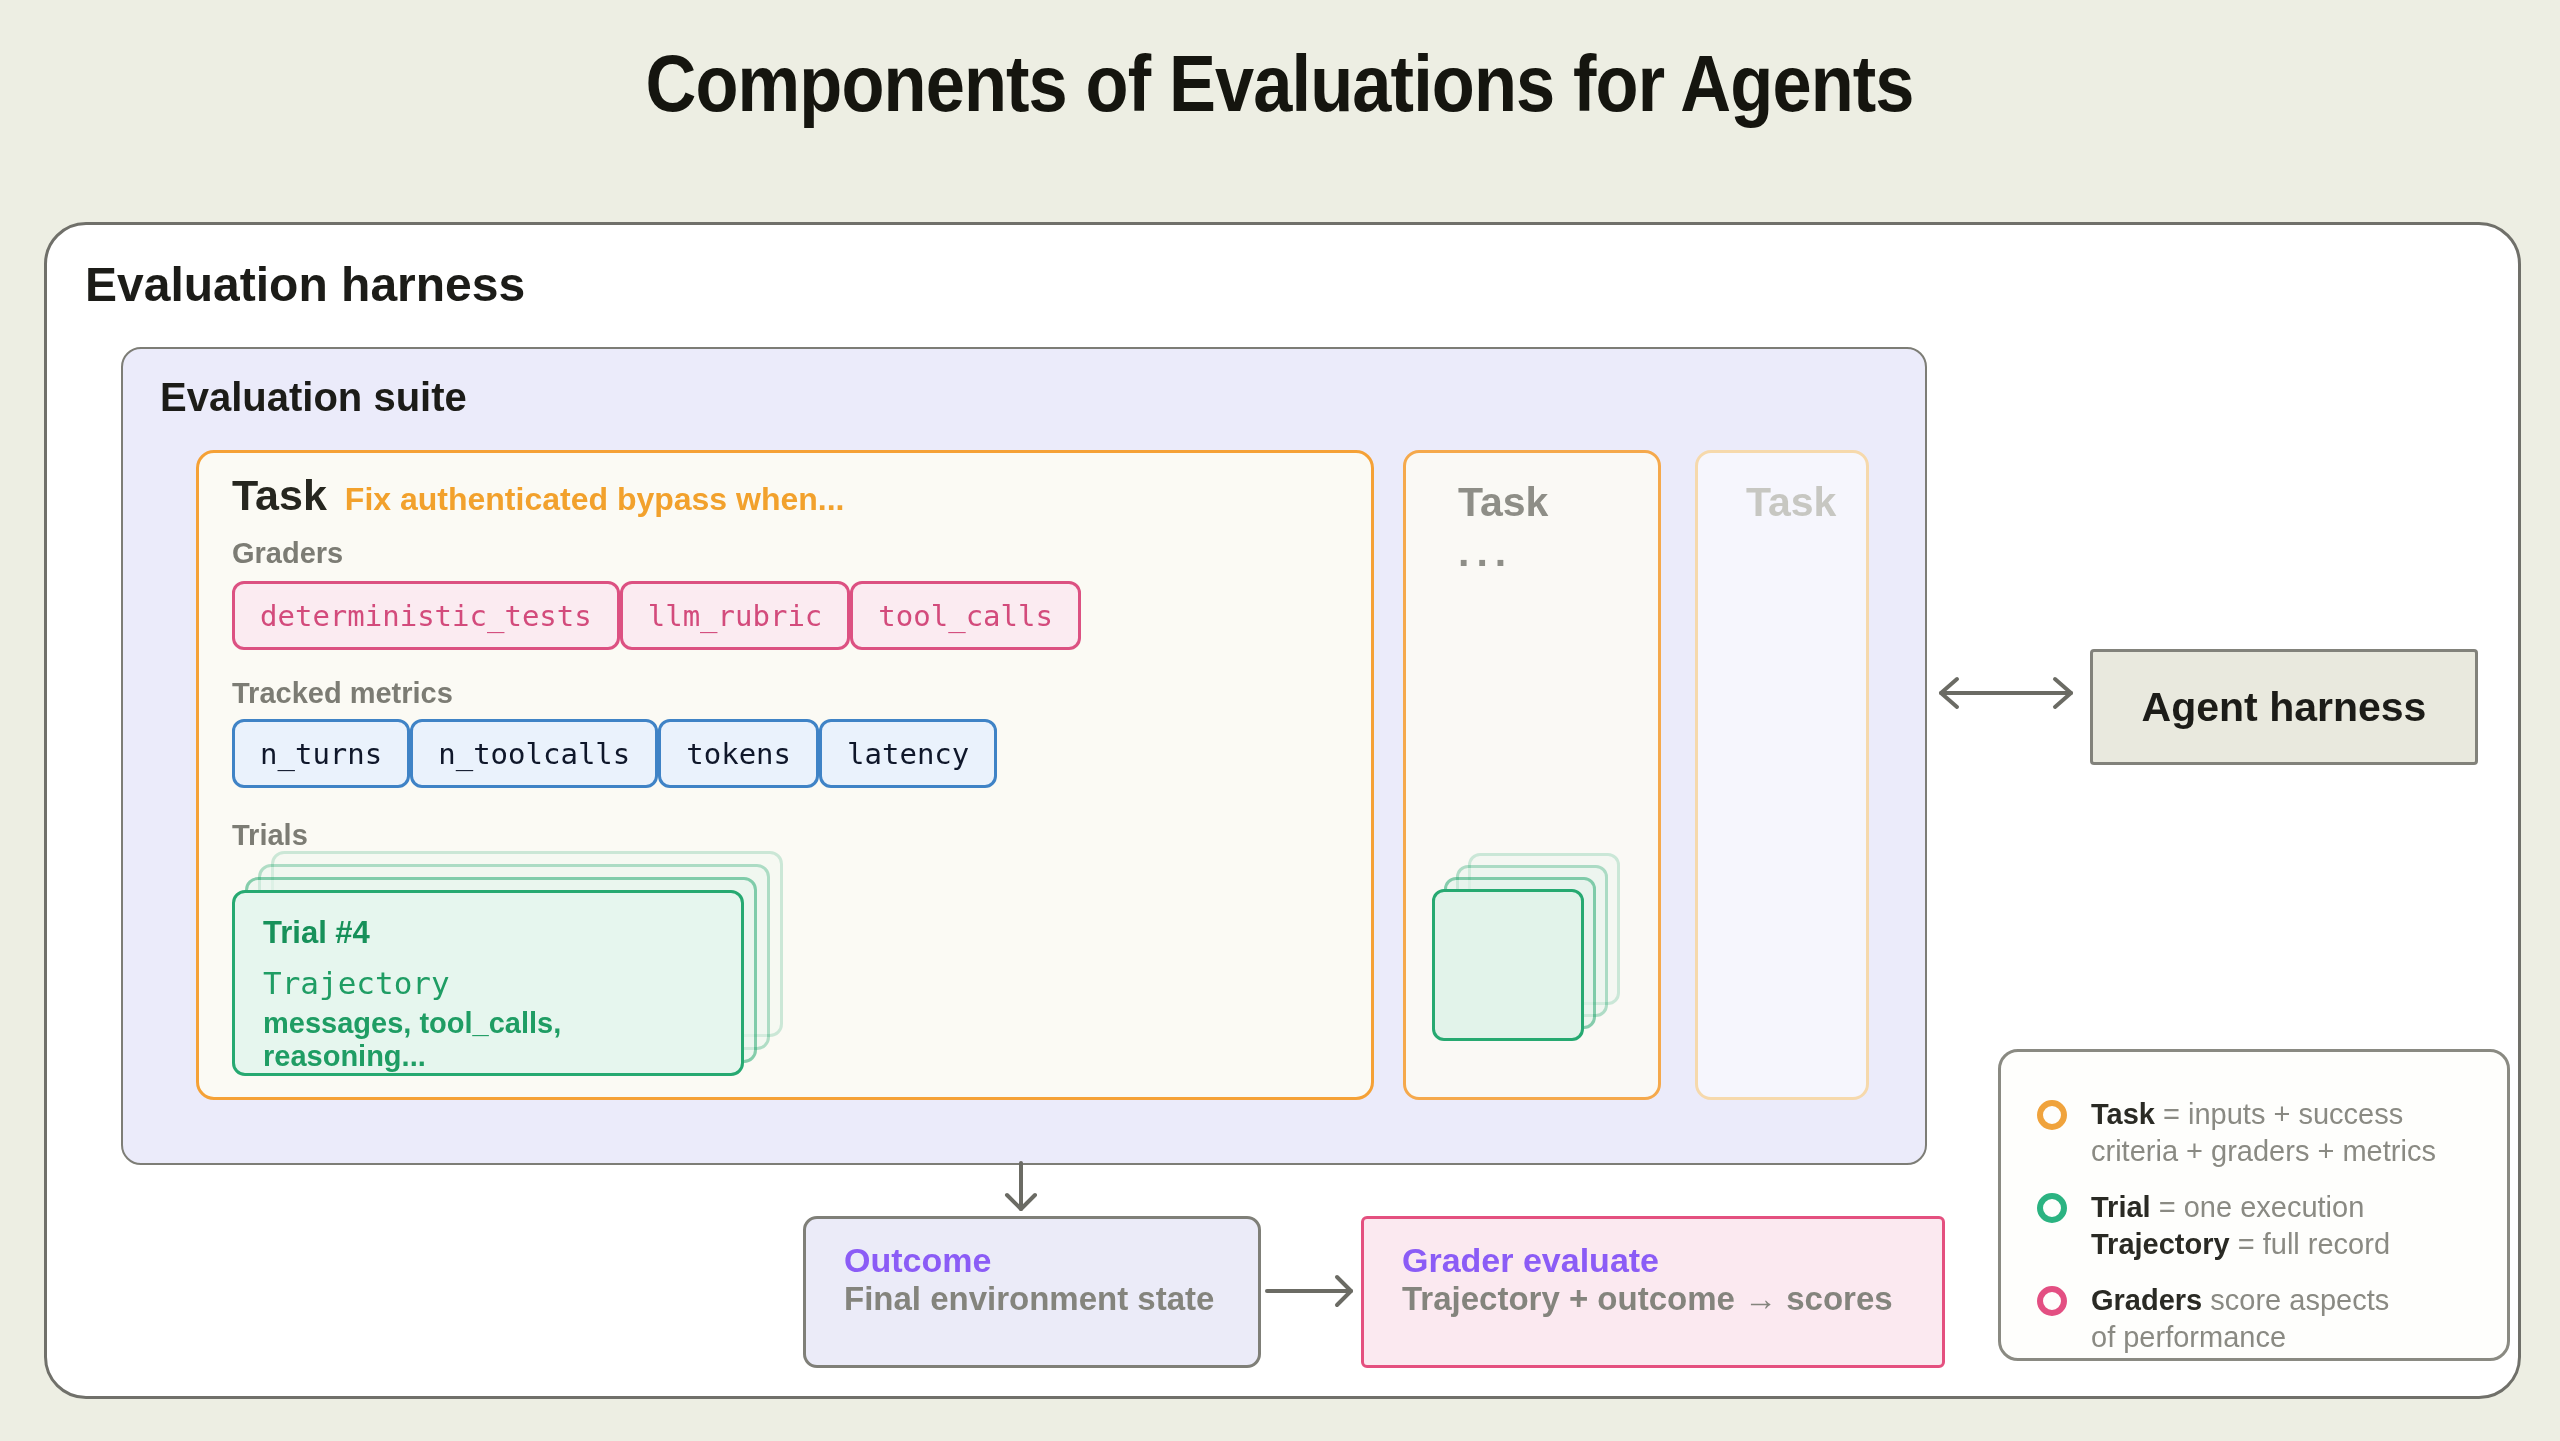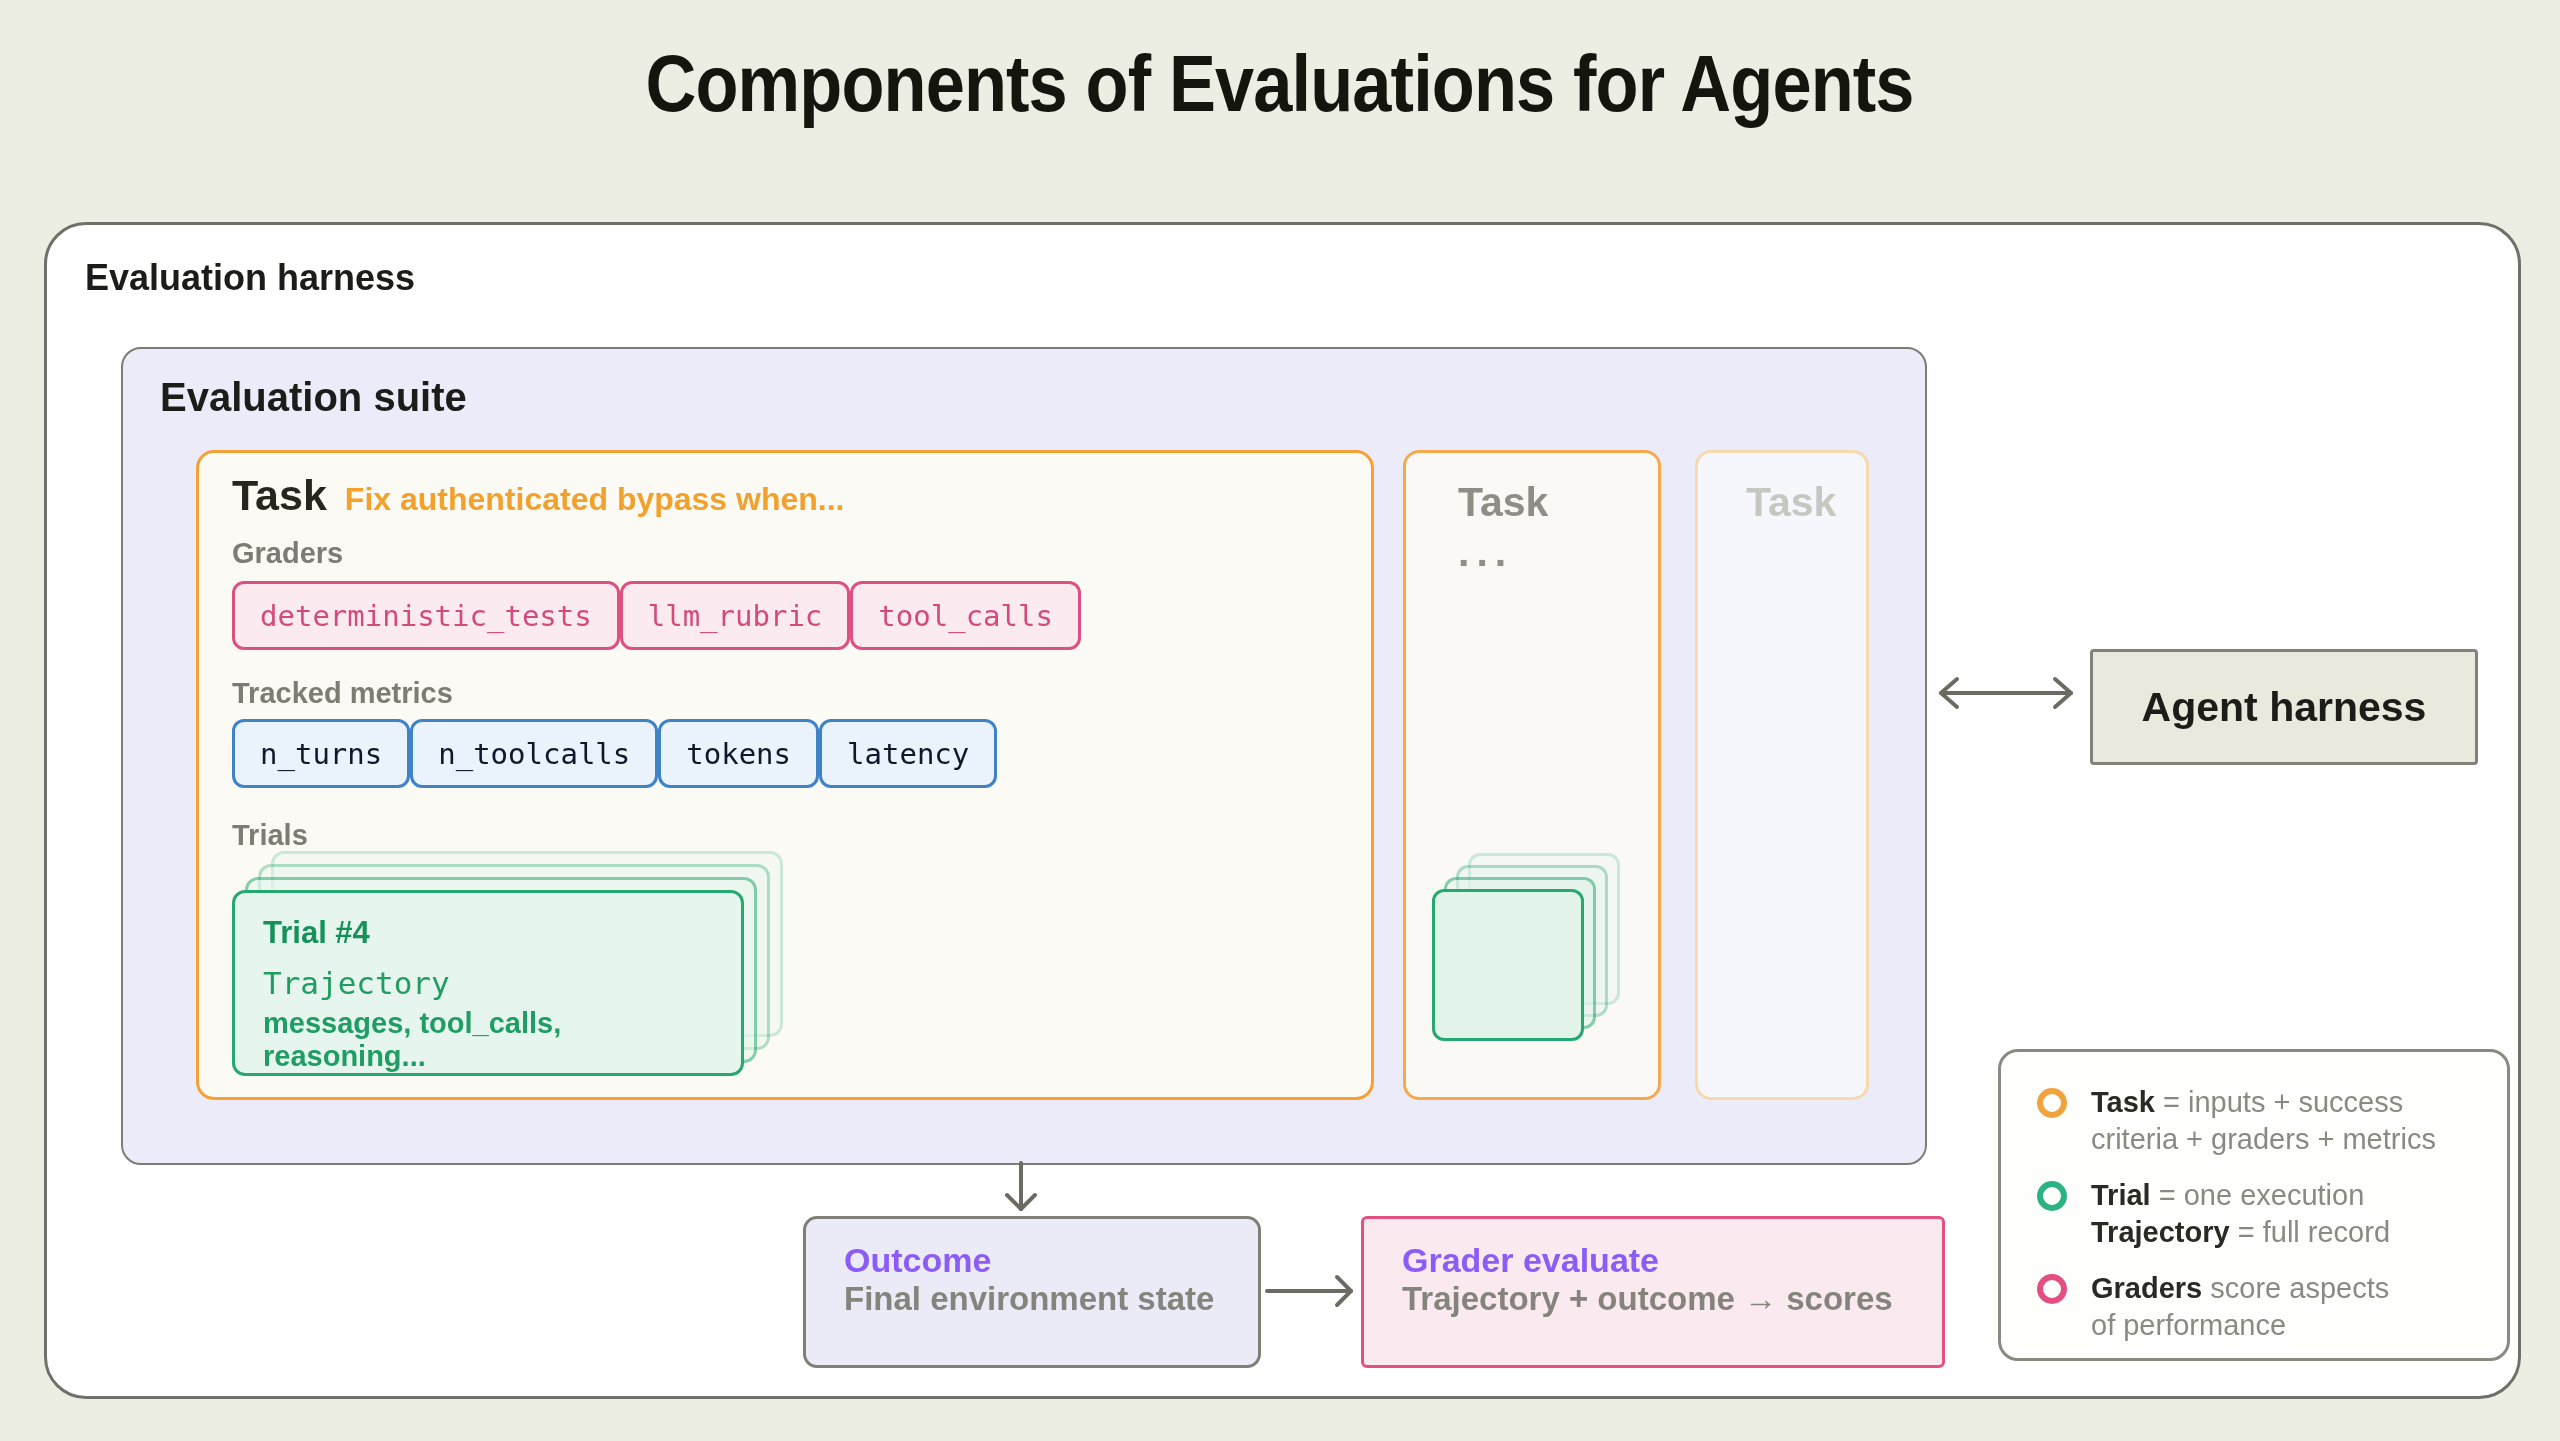--- a/index.html
+++ b/index.html
@@ -8,21 +8,21 @@
   .abs{position:absolute;}
 
   
   .title{left:0;top:38px;width:2560px;text-align:center;font-size:80px;font-weight:bold;
          color:#15150f;letter-spacing:-1px;}
   .title .squeeze{display:inline-block;transform:scaleX(.88);transform-origin:center;white-space:nowrap;}
 
   
   .harness{left:44px;top:222px;width:2471px;height:1171px;background:#ffffff;
            border:3px solid #70706a;border-radius:42px;}
-  .harness-label{left:38px;top:32px;font-size:36px;font-weight:bold;color:#1c1c18;}
+  .harness-label{left:38px;top:32px;font-size:48px;font-weight:bold;color:#1c1c18;}
 
   
   .suite{left:74px;top:122px;width:1802px;height:814px;background:#EBEBFA;
          border:2px solid #7d7d76;border-radius:20px;}
   .suite-label{left:37px;top:26px;font-size:40px;font-weight:bold;color:#1c1c18;}
 
   
   .task-main{left:73px;top:101px;width:1172px;height:644px;background:#FBFAF4;
              border:3px solid #F5A136;border-radius:18px;}
   .task-head{left:33px;top:18px;display:flex;align-items:baseline;white-space:nowrap;}
@@ -61,21 +61,21 @@
               border:3px solid #F6D9AC;border-radius:16px;}
   .task-faded-label{left:48px;top:26px;font-size:41px;font-weight:bold;color:#C7C7C2;}
 
   
   .agent{left:2043px;top:424px;width:382px;height:110px;background:#E9E9DE;
          border:3px solid #82827b;border-radius:4px;display:flex;align-items:center;justify-content:center;}
   .agent-label{font-size:41px;font-weight:bold;color:#1c1c18;}
 
   
   .legend{left:1951px;top:824px;width:512px;height:312px;background:#FEFEFC;
-          border:3px solid #8a8a82;border-radius:20px;padding:32px 0 0 36px;box-sizing:border-box;}
+          border:3px solid #8a8a82;border-radius:20px;padding:44px 0 0 36px;box-sizing:border-box;}
   .leg-item{display:flex;margin-bottom:19px;}
   .ring{width:30px;height:30px;border-radius:50%;border:6px solid #000;box-sizing:border-box;margin-top:4px;flex:none;}
   .ring.orange{border-color:#F0A33C;} .ring.green{border-color:#2BB381;} .ring.pinkc{border-color:#E34F82;}
   .leg-text{margin-left:24px;font-size:29px;line-height:37px;color:#8a8a83;font-weight:500;}
   .leg-text b{color:#2a2a24;}
 
   
   .outcome{left:756px;top:991px;width:458px;height:152px;background:#EBEBF8;
            border:3px solid #7f7f78;border-radius:14px;padding:22px 0 0 38px;box-sizing:border-box;}
   .box-title{font-size:34px;font-weight:bold;color:#8b5cf6;}

